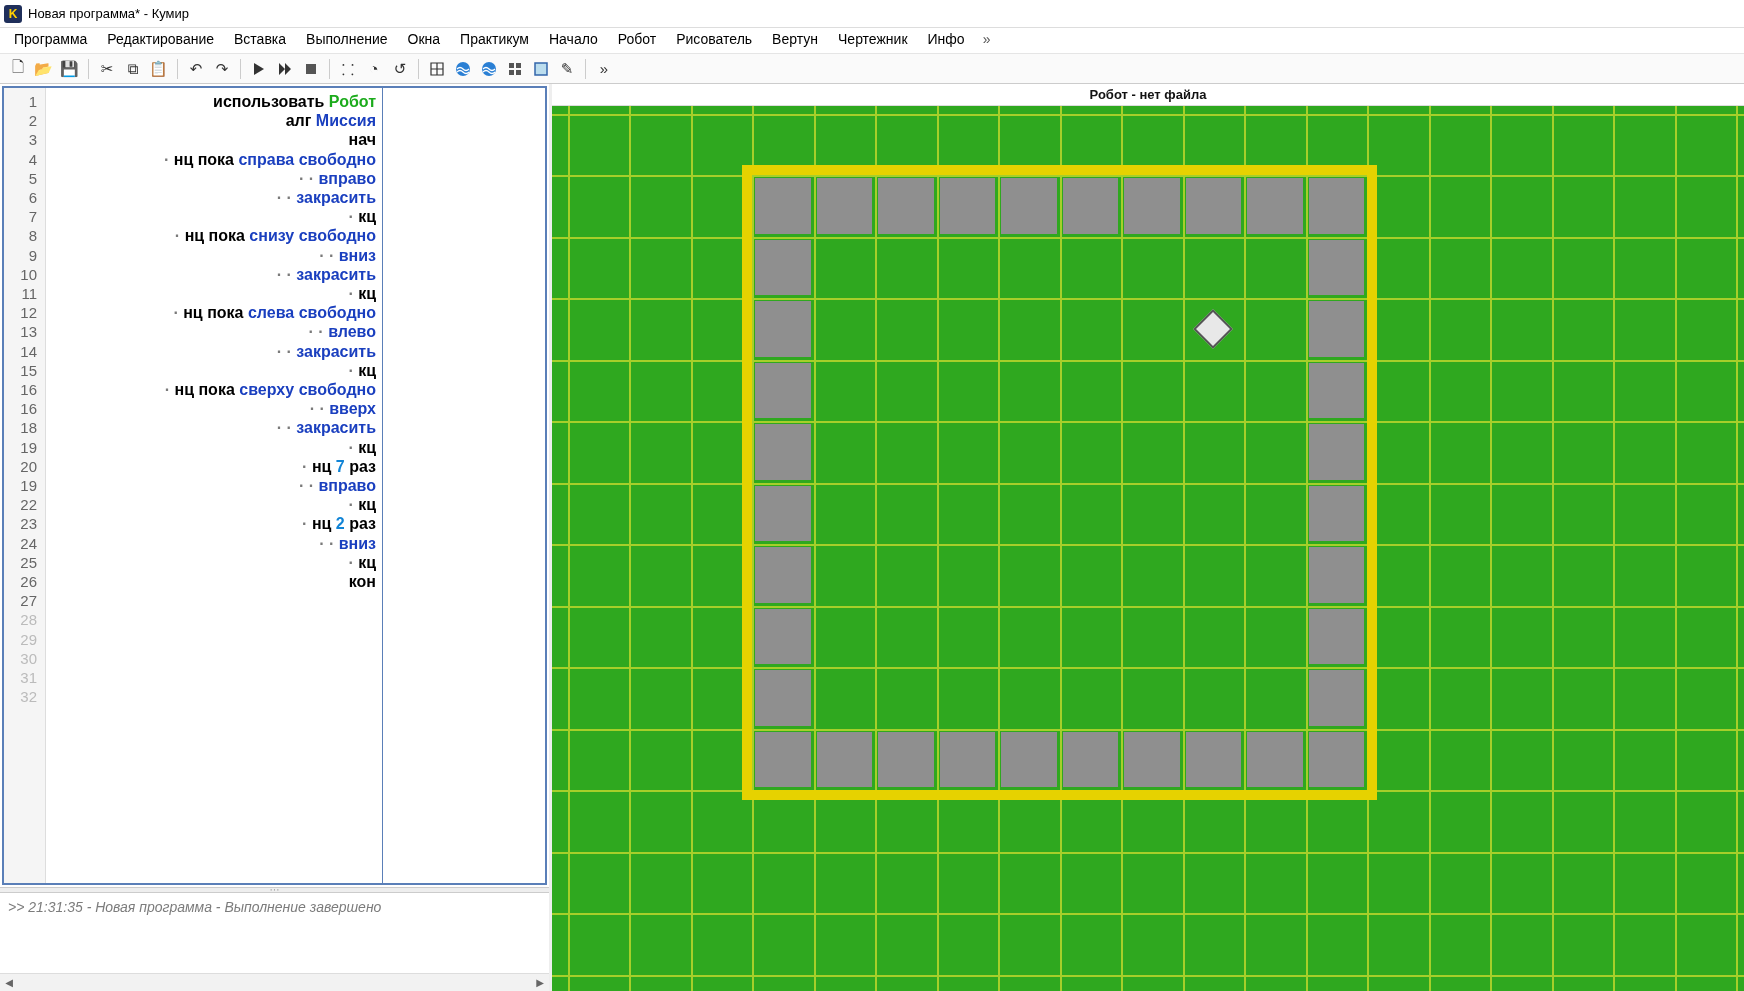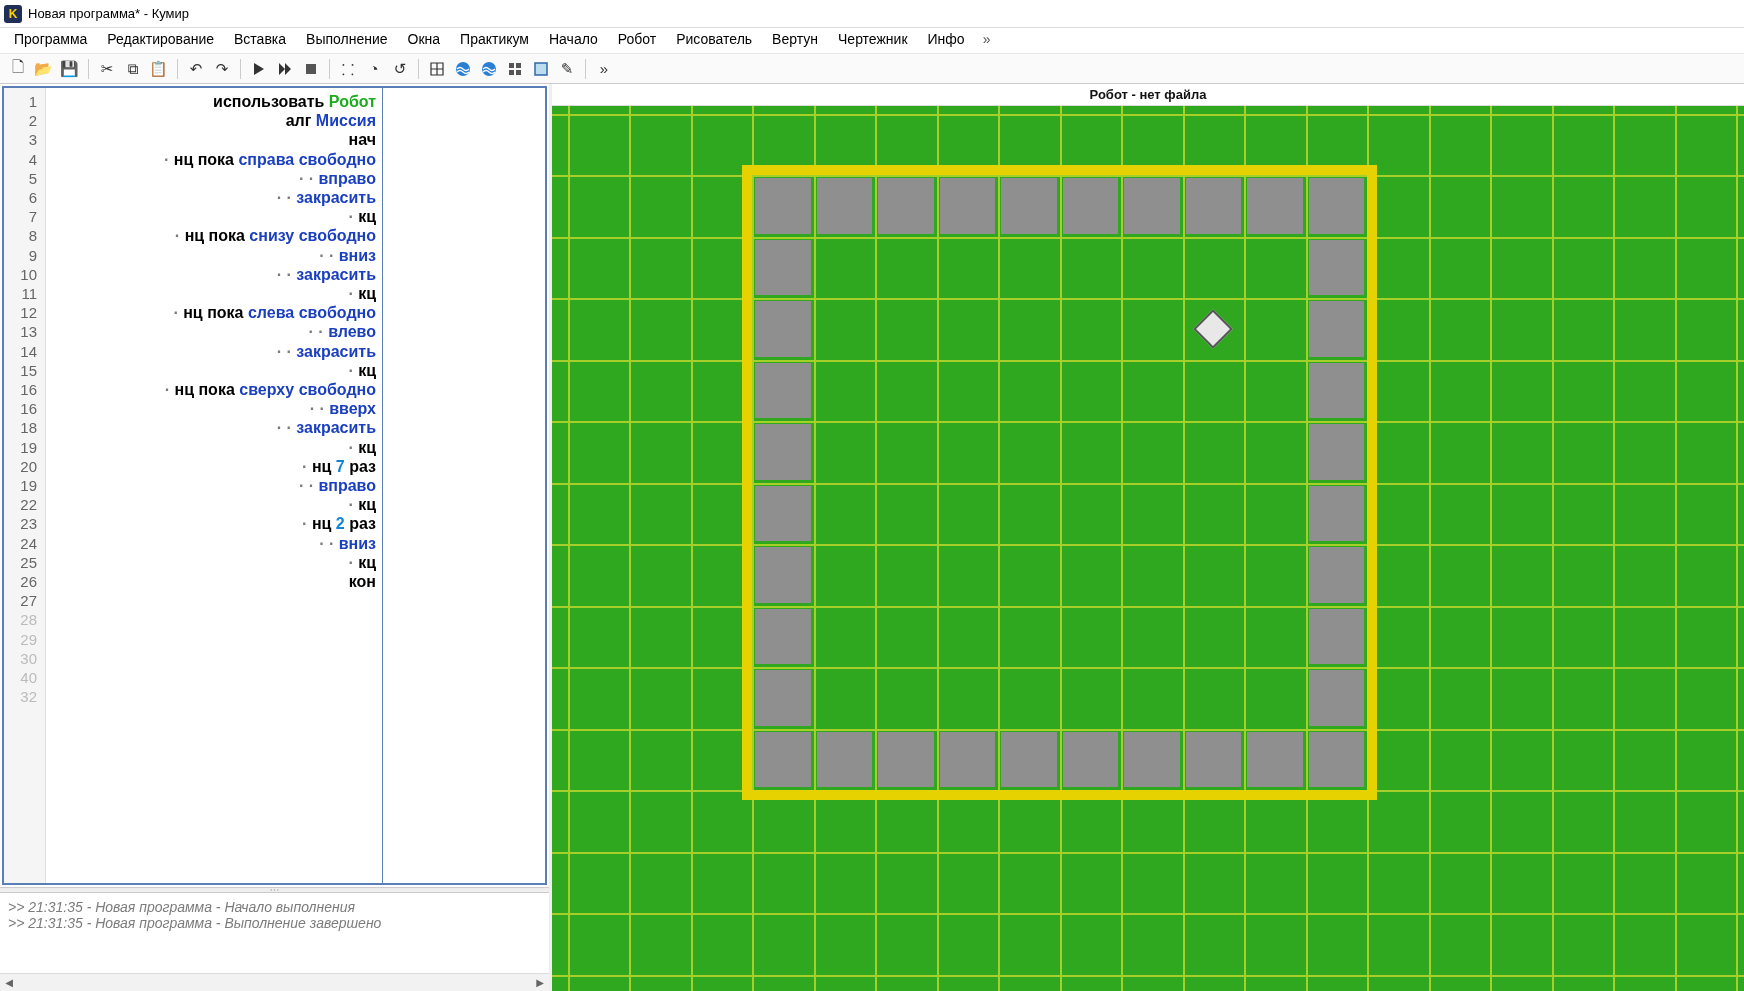--- a/index.html
+++ b/index.html
@@ -173,31 +173,30 @@
           <div>19</div>
           <div>22</div>
           <div>23</div>
           <div>24</div>
           <div>25</div>
           <div>26</div>
           <div>27</div>
           <div class="ln-off">28</div>
           <div class="ln-off">29</div>
           <div class="ln-off">30</div>
-          <div class="ln-off">40</div>
+          <div class="ln-off">31</div>
           <div class="ln-off">32</div>
         </div>
       <div class="code">
         <div class="code-text" id="codeText"><div><span class="kw-black">использовать </span><span class="kw-green">Робот</span></div><div><span class="kw-black">алг </span><span class="kw-blue">Миссия</span></div><div><span class="kw-black">нач</span></div><div><span class="kw-gray">· </span><span class="kw-black">нц пока </span><span class="kw-blue">справа свободно</span></div><div><span class="kw-gray">· · </span><span class="kw-blue">вправо</span></div><div><span class="kw-gray">· · </span><span class="kw-blue">закрасить</span></div><div><span class="kw-gray">· </span><span class="kw-black">кц</span></div><div><span class="kw-gray">· </span><span class="kw-black">нц пока </span><span class="kw-blue">снизу свободно</span></div><div><span class="kw-gray">· · </span><span class="kw-blue">вниз</span></div><div><span class="kw-gray">· · </span><span class="kw-blue">закрасить</span></div><div><span class="kw-gray">· </span><span class="kw-black">кц</span></div><div><span class="kw-gray">· </span><span class="kw-black">нц пока </span><span class="kw-blue">слева свободно</span></div><div><span class="kw-gray">· · </span><span class="kw-blue">влево</span></div><div><span class="kw-gray">· · </span><span class="kw-blue">закрасить</span></div><div><span class="kw-gray">· </span><span class="kw-black">кц</span></div><div><span class="kw-gray">· </span><span class="kw-black">нц пока </span><span class="kw-blue">сверху свободно</span></div><div><span class="kw-gray">· · </span><span class="kw-blue">вверх</span></div><div><span class="kw-gray">· · </span><span class="kw-blue">закрасить</span></div><div><span class="kw-gray">· </span><span class="kw-black">кц</span></div><div><span class="kw-gray">· </span><span class="kw-black">нц </span><span class="kw-num">7</span><span class="kw-black"> раз</span></div><div><span class="kw-gray">· · </span><span class="kw-blue">вправо</span></div><div><span class="kw-gray">· </span><span class="kw-black">кц</span></div><div><span class="kw-gray">· </span><span class="kw-black">нц </span><span class="kw-num">2</span><span class="kw-black"> раз</span></div><div><span class="kw-gray">· · </span><span class="kw-blue">вниз</span></div><div><span class="kw-gray">· </span><span class="kw-black">кц</span></div><div><span class="kw-black">кон</span></div><div>&nbsp;</div></div>
         <div class="code-margin"></div>
       </div>
     </div>
     <div class="console-splitter"></div>
     <div class="console" id="consoleBox">
-        <div>&gt;&gt; 21:31:35 - Новая программа - Начало выполнения</div>
         <div>&gt;&gt; 21:31:35 - Новая программа - Выполнение завершено</div>
       </div>
     <div class="h-scrollbar">
       <div class="arrow">◀</div>
       <div class="track"></div>
       <div class="arrow">▶</div>
     </div>
   </div>
 
   <div class="right-pane">

